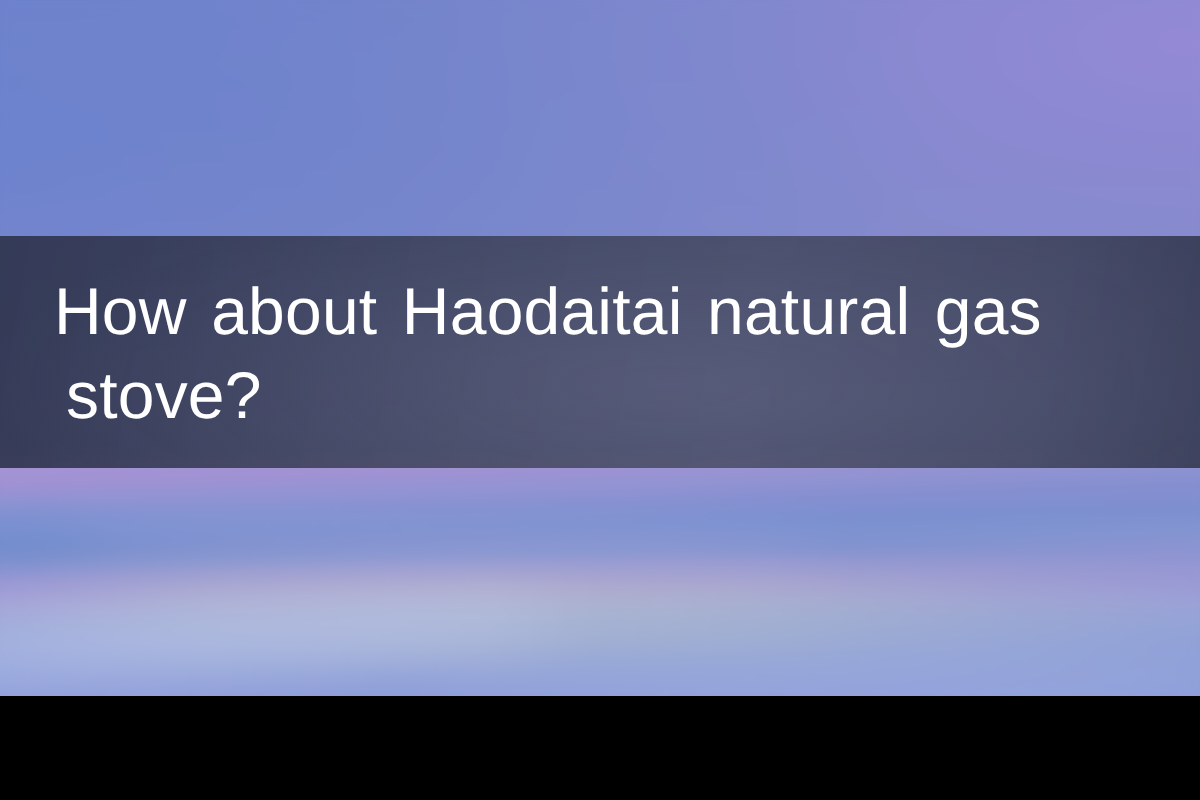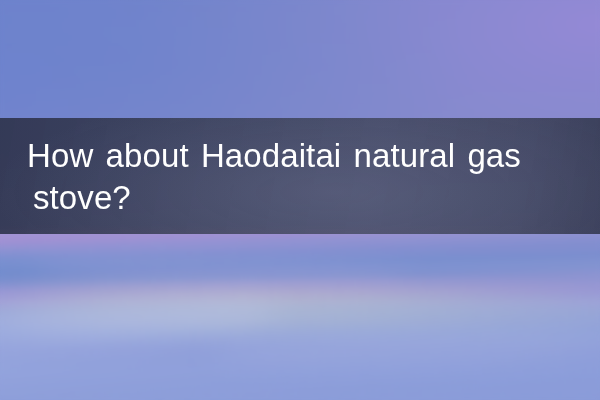--- a/index.html
+++ b/index.html
@@ -8,21 +8,21 @@
     padding: 0;
     background: #000;
   }
   body {
     font-family: "Liberation Sans", sans-serif;
   }
 
   #title-card {
     position: relative;
     width: 600px;
-    height: 400px;
+    height: 348px;
     overflow: hidden;
     user-select: none;
   }
 
   
   .photo-backdrop {
     position: absolute;
     inset: 0;
     background: #7f8bd0;
   }

